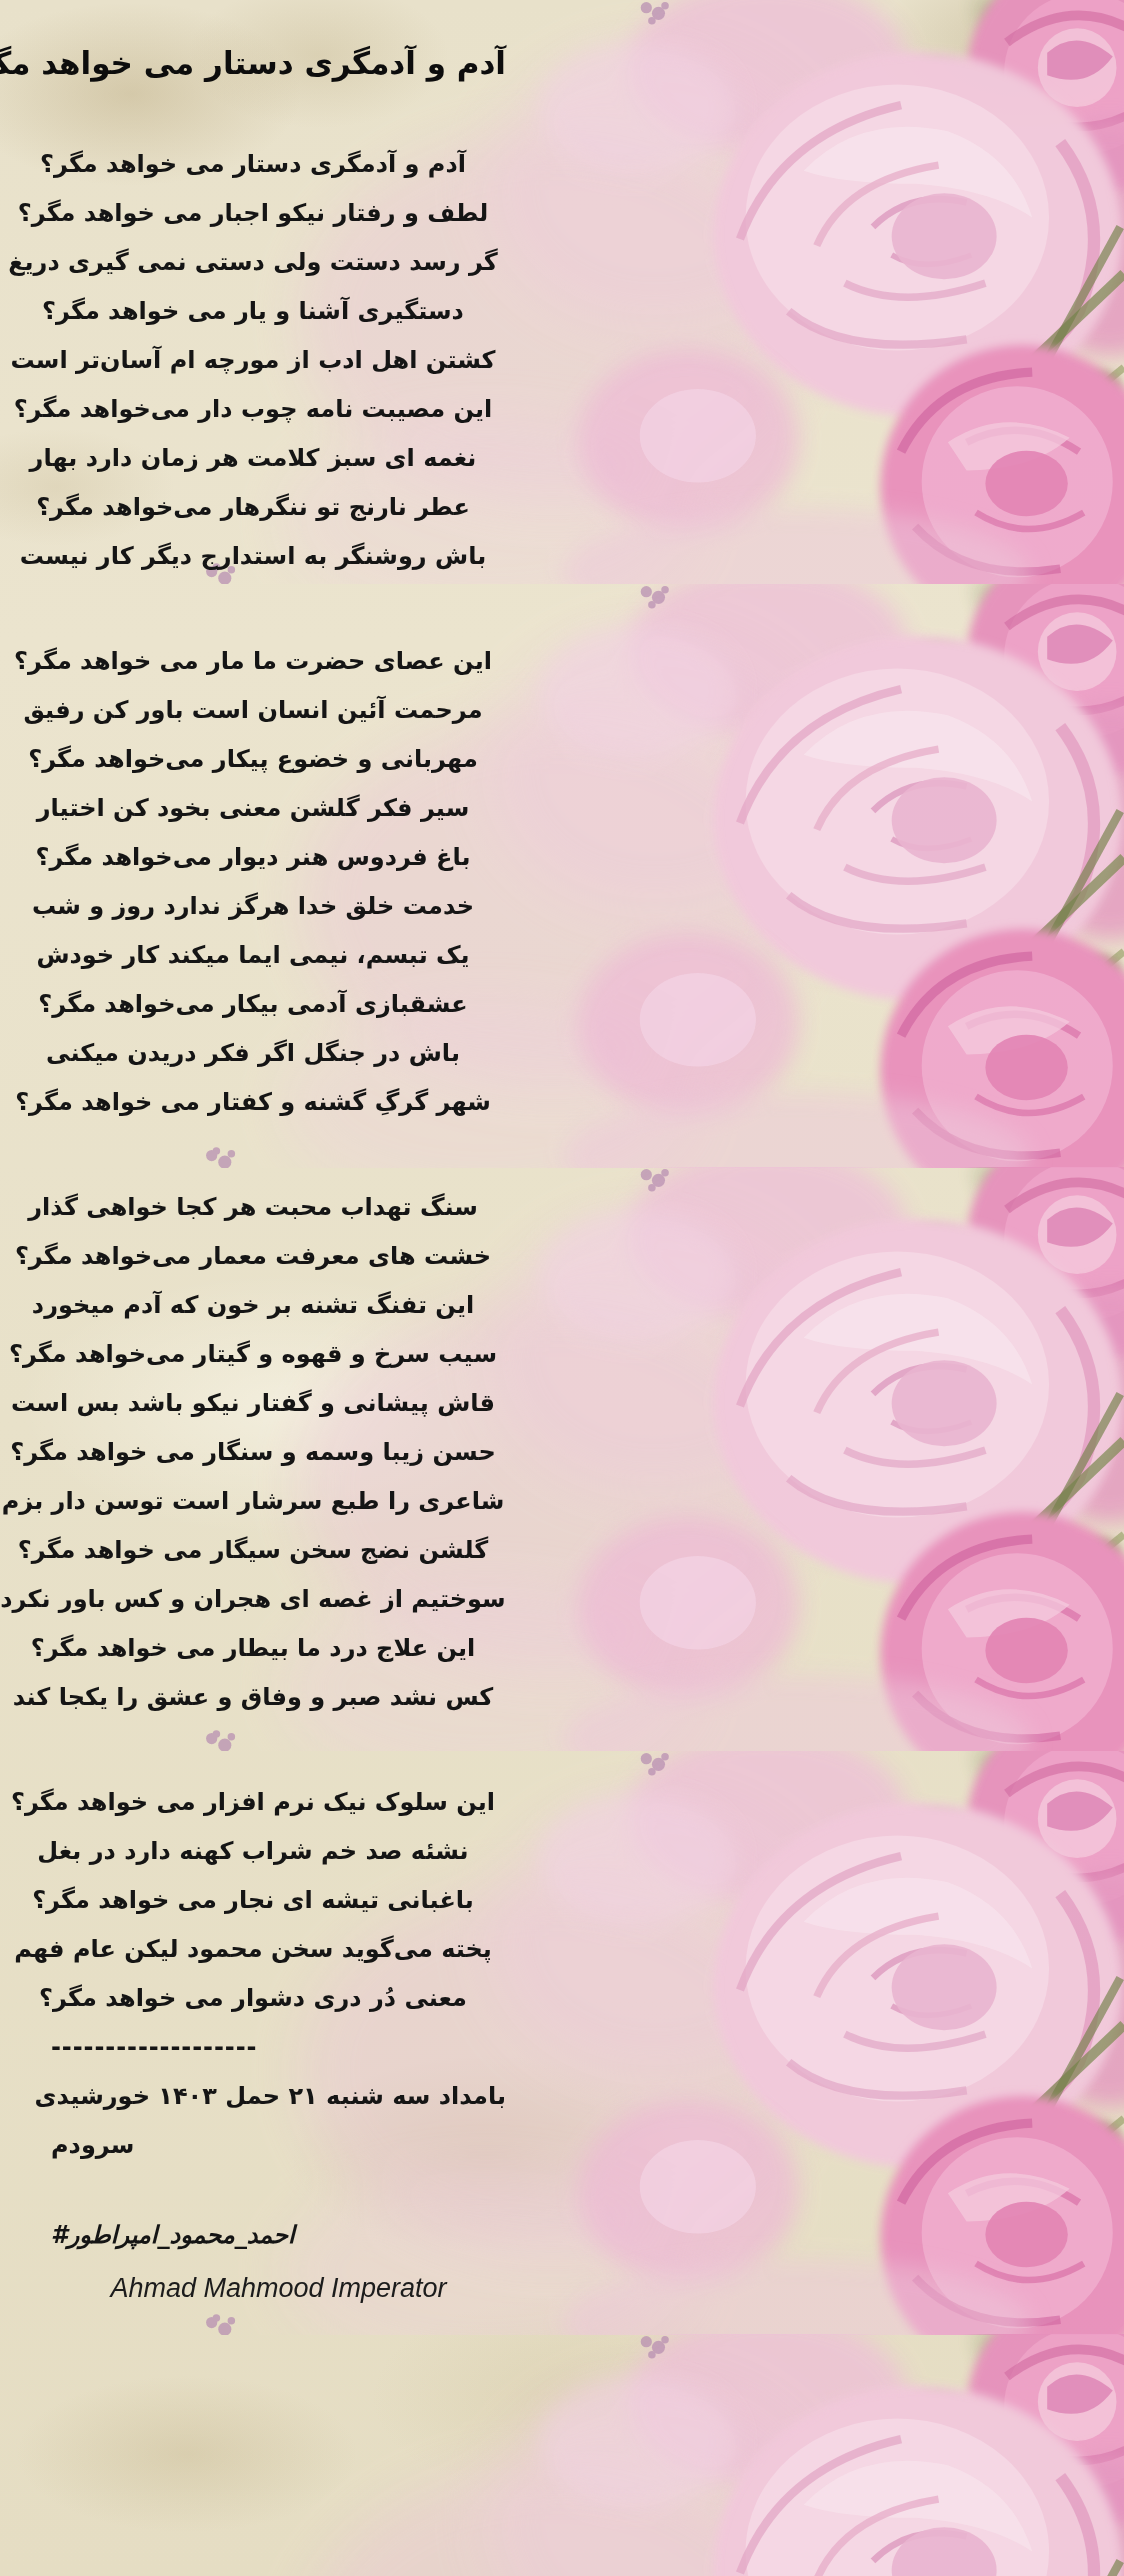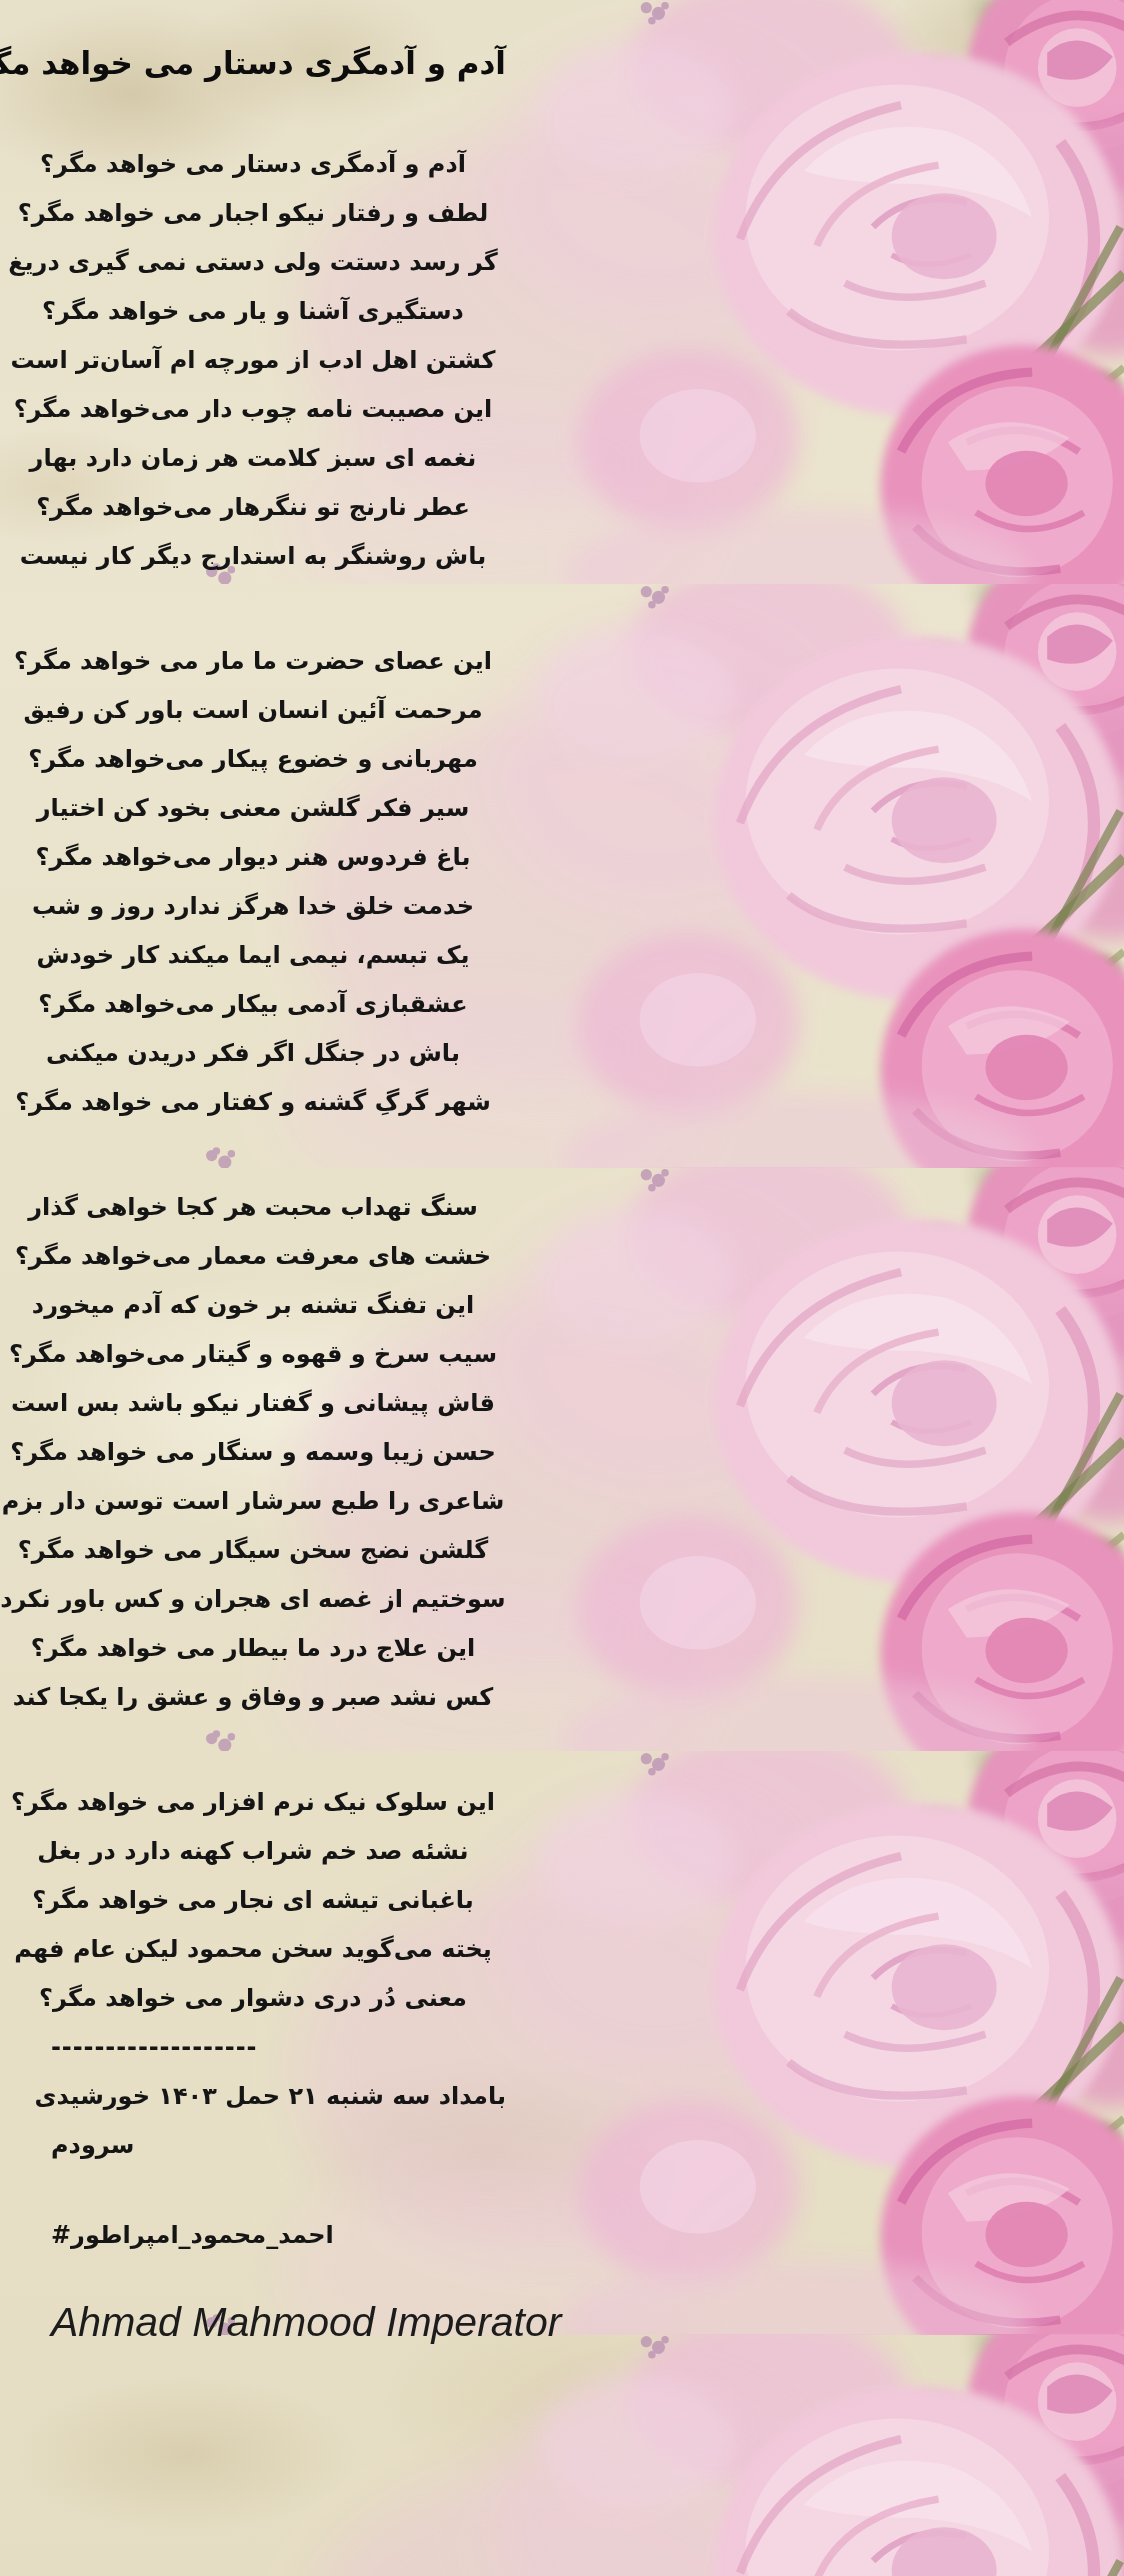--- a/index.html
+++ b/index.html
@@ -31,25 +31,25 @@
   .stanza { margin-top:56px; }
   .stanza.first { margin-top:52px; }
   .pline { line-height:49px; white-space:nowrap; }
 
   .footer {
     direction:rtl; text-align:left; padding-left:51px; margin-top:0;
     font-weight:bold; font-size:24px;
   }
   .fline { line-height:49px; white-space:nowrap; }
   .separator { letter-spacing:0.9px; }
-  .hashtag { line-height:49px; margin-top:41px; white-space:nowrap; }
+  .hashtag { line-height:49px; margin-top:41px; white-space:nowrap;font-style:italic; }
   .signature {
-    direction:ltr; text-align:center; margin-top:34px; line-height:56px;
+    direction:ltr; text-align:center; line-height:56px;
     font-family:"Liberation Sans", sans-serif; font-style:italic; font-weight:normal;
-    font-size:41px; color:#1c1c1c; white-space:nowrap;
+    font-size:27px; color:#1c1c1c; white-space:nowrap;
   }
 </style>
 </head>
 <body>
 
 <div class="page">
 
   <svg width="0" height="0" style="position:absolute" aria-hidden="true">
     <defs>
       <filter id="b30" x="-60%" y="-60%" width="220%" height="220%">

